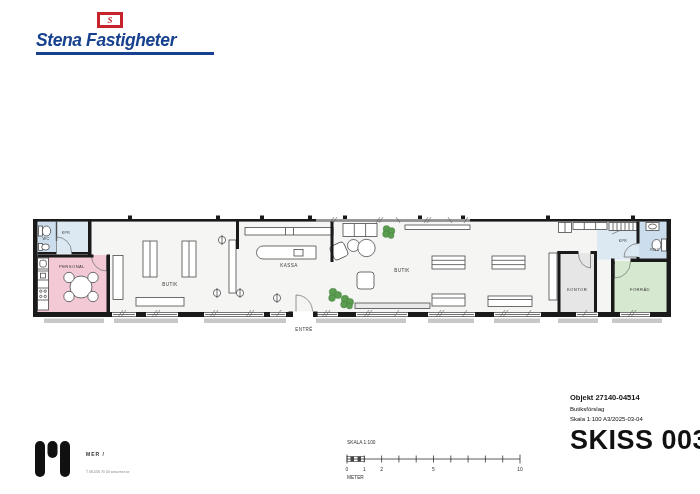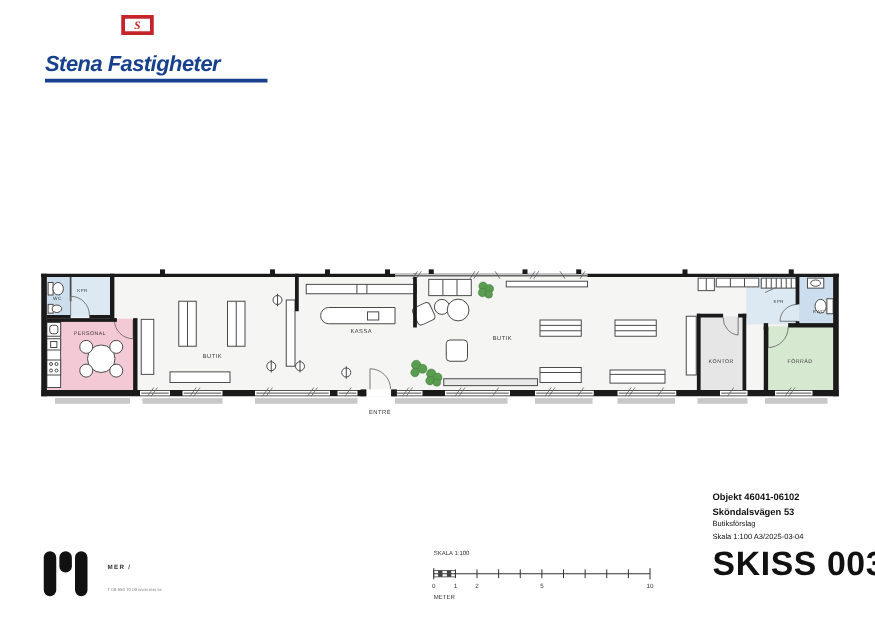--- a/index.html
+++ b/index.html
@@ -8,21 +8,21 @@
   svg{position:absolute;left:0;top:0;}
   
   .stena{position:absolute;left:36px;top:12px;width:190px;}
   .stena-flag{margin-left:61px;width:26px;height:16px;background:#c6242b;
     display:flex;align-items:center;justify-content:center;}
   .stena-flag-inner{width:20px;height:10px;background:#fff;display:flex;
     align-items:center;justify-content:center;}
   .stena-flag-inner span{color:#c6242b;font-weight:bold;font-style:italic;
     font-size:9px;font-family:"Liberation Serif",serif;line-height:1;}
   .stena-name{color:#17418e;font-size:17.5px;font-weight:bold;font-style:italic;
-    letter-spacing:-0.4px;margin-top:13px;white-space:nowrap;}
+    letter-spacing:-0.4px;margin-top:2px;white-space:nowrap;}
   .stena-rule{height:2.5px;background:#17418e;width:178px;margin-top:1px;}
   
   .tblock{position:absolute;left:570px;top:392px;width:128px;color:#111;}
   .tb-b{font-size:7.5px;font-weight:bold;line-height:11.5px;}
   .tb-n{font-size:7.5px;line-height:11.5px;}
   .tb-s{font-size:6px;line-height:10px;}
   .tb-skiss{font-size:27px;font-weight:bold;letter-spacing:0.5px;margin-top:1px;
     white-space:nowrap;}
   
   .mer-text{position:absolute;left:86px;top:451px;color:#333;}
@@ -349,20 +349,19 @@
       <rect x="60" y="441" width="10" height="36" rx="5"></rect>
     </g>
   </svg>
 
   <div class="mer-text">
     <div class="mer-name">MER /</div>
     <div class="mer-contact">T 08-556 70 00   www.mer.se</div>
   </div>
 
   <div class="tblock">
-    <div class="tb-b">Objekt 46041-06102</div>
-    <div class="tb-b">Sköndalsvägen 53</div>
+    <div class="tb-b">Objekt 27140-04514</div>
     <div class="tb-s">Butiksförslag</div>
     <div class="tb-s">Skala 1:100 A3/2025-03-04</div>
     <div class="tb-skiss">SKISS 003</div>
   </div>
 
 </div>
 
 </body></html>

